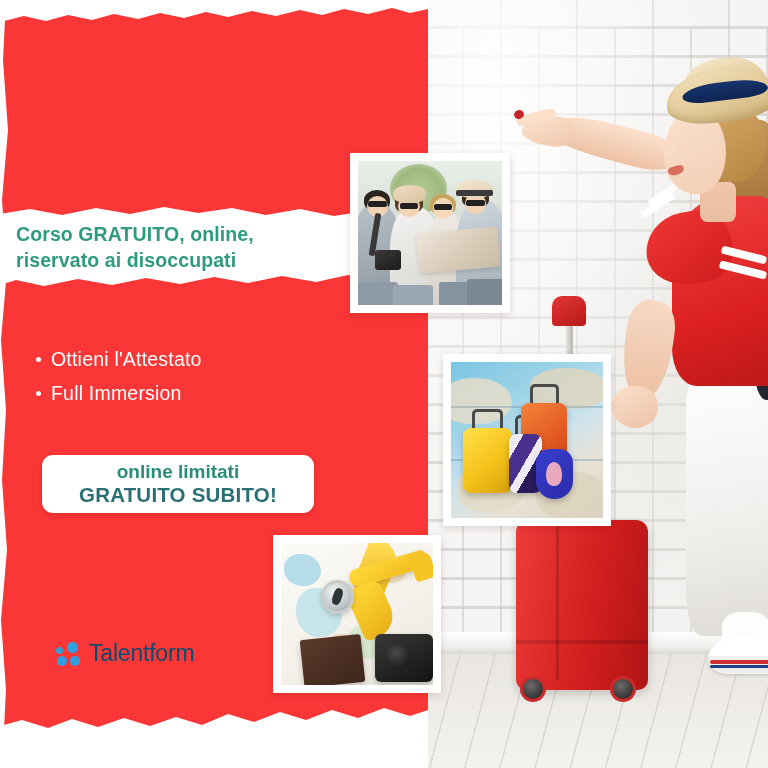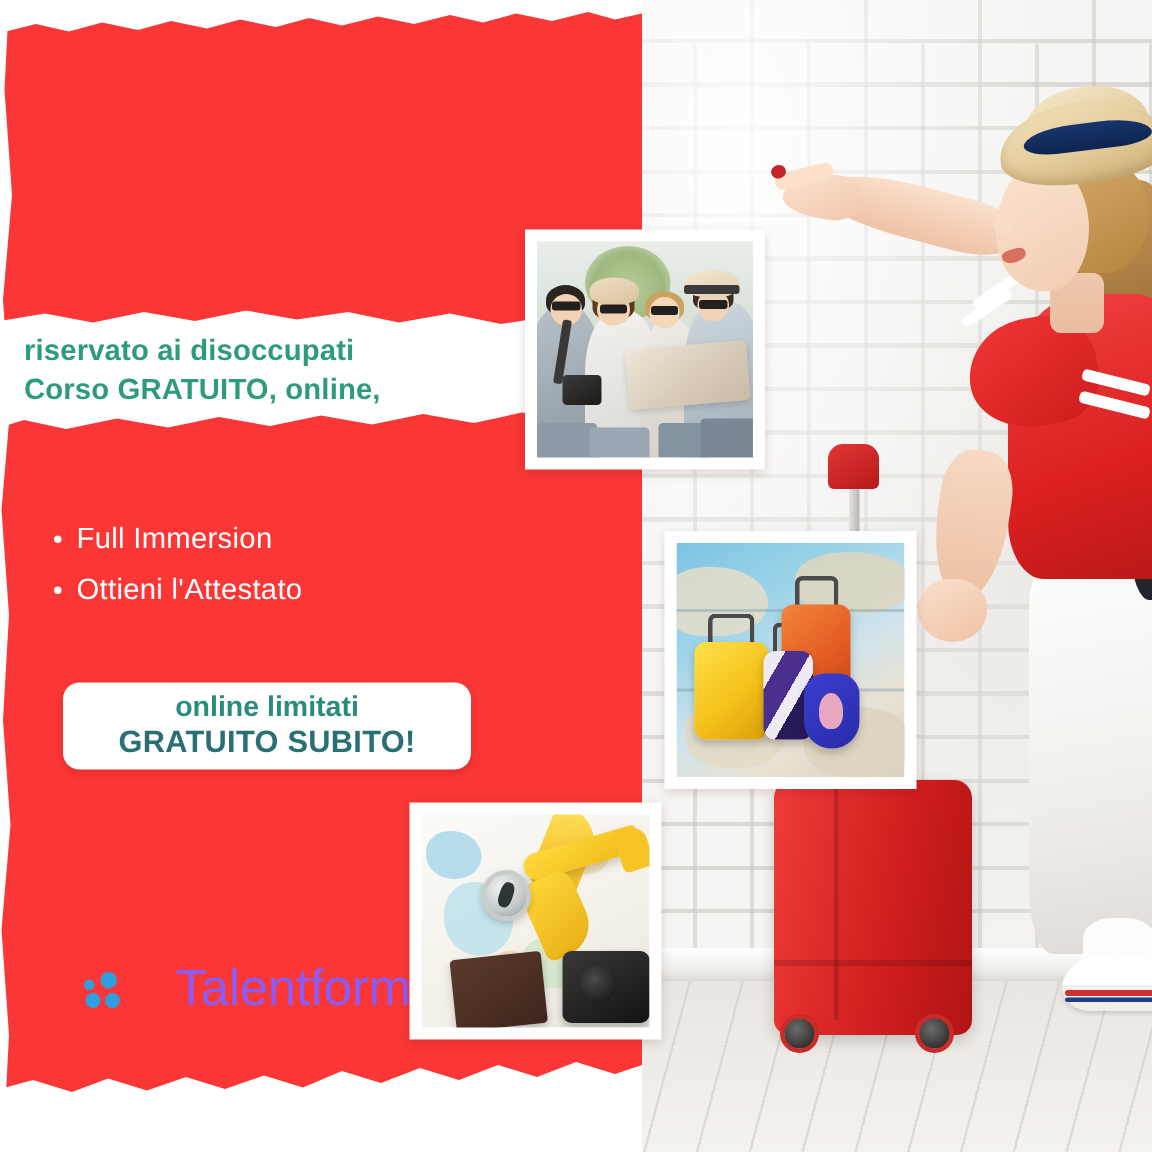--- a/index.html
+++ b/index.html
@@ -343,23 +343,22 @@
     position:absolute; left:56px; top:640px;
     display:flex; align-items:center; gap:5px;
   }
   .logo-dots { position:relative; width:28px; height:26px; flex:0 0 28px; }
   .logo-dots i { position:absolute; border-radius:50%; display:block; }
   .logo-dots i.d1 { left:0px;  top:6px;  width:7px;  height:7px;  background:#2f9fe0; }
   .logo-dots i.d2 { left:11px; top:1px;  width:11px; height:11px; background:#2f9fe0; }
   .logo-dots i.d3 { left:1px;  top:15px; width:10px; height:10px; background:#2f9fe0; }
   .logo-dots i.d4 { left:14px; top:15px; width:10px; height:10px; background:#2f9fe0; }
   .logo-text {
-    color:#8b5cf6; font-size:34px; letter-spacing:-.2px;
+    color:#0c4a6e; font-size:23px; letter-spacing:-.2px;
     font-family:"Liberation Sans", sans-serif;
-    margin-left:28px;
   }
 
   
   .pframe {
     position:absolute;
     background:#ffffff;
     padding:8px;
     box-shadow:0 2px 7px rgba(90,10,10,.16);
   }
   .pframe .inner { width:100%; height:100%; overflow:hidden; position:relative; }
@@ -529,32 +528,32 @@
 
   <div class="redpanel"></div>
   <div class="brush-top"></div>
   <div class="brush-left"></div>
   <div class="brush-bottom"></div>
   <div class="brush-band"></div>
   <div class="brush-band-flick"></div>
 
 
   <div class="subtitle">
+    <div>Corso GRATUITO, online,</div>
     <div>riservato ai disoccupati</div>
-    <div>Corso GRATUITO, online,</div>
   </div>
 
   <ul class="bullets">
     <li>
       <span class="dot"></span>
-      <span>Full Immersion</span>
+      <span>Ottieni l'Attestato</span>
     </li>
     <li>
       <span class="dot"></span>
-      <span>Ottieni l'Attestato</span>
+      <span>Full Immersion</span>
     </li>
   </ul>
 
   <div class="cta">
     <span class="l1">online limitati</span>
     <span class="l2">GRATUITO SUBITO!</span>
   </div>
 
   <div class="logo">
     <span class="logo-dots">

